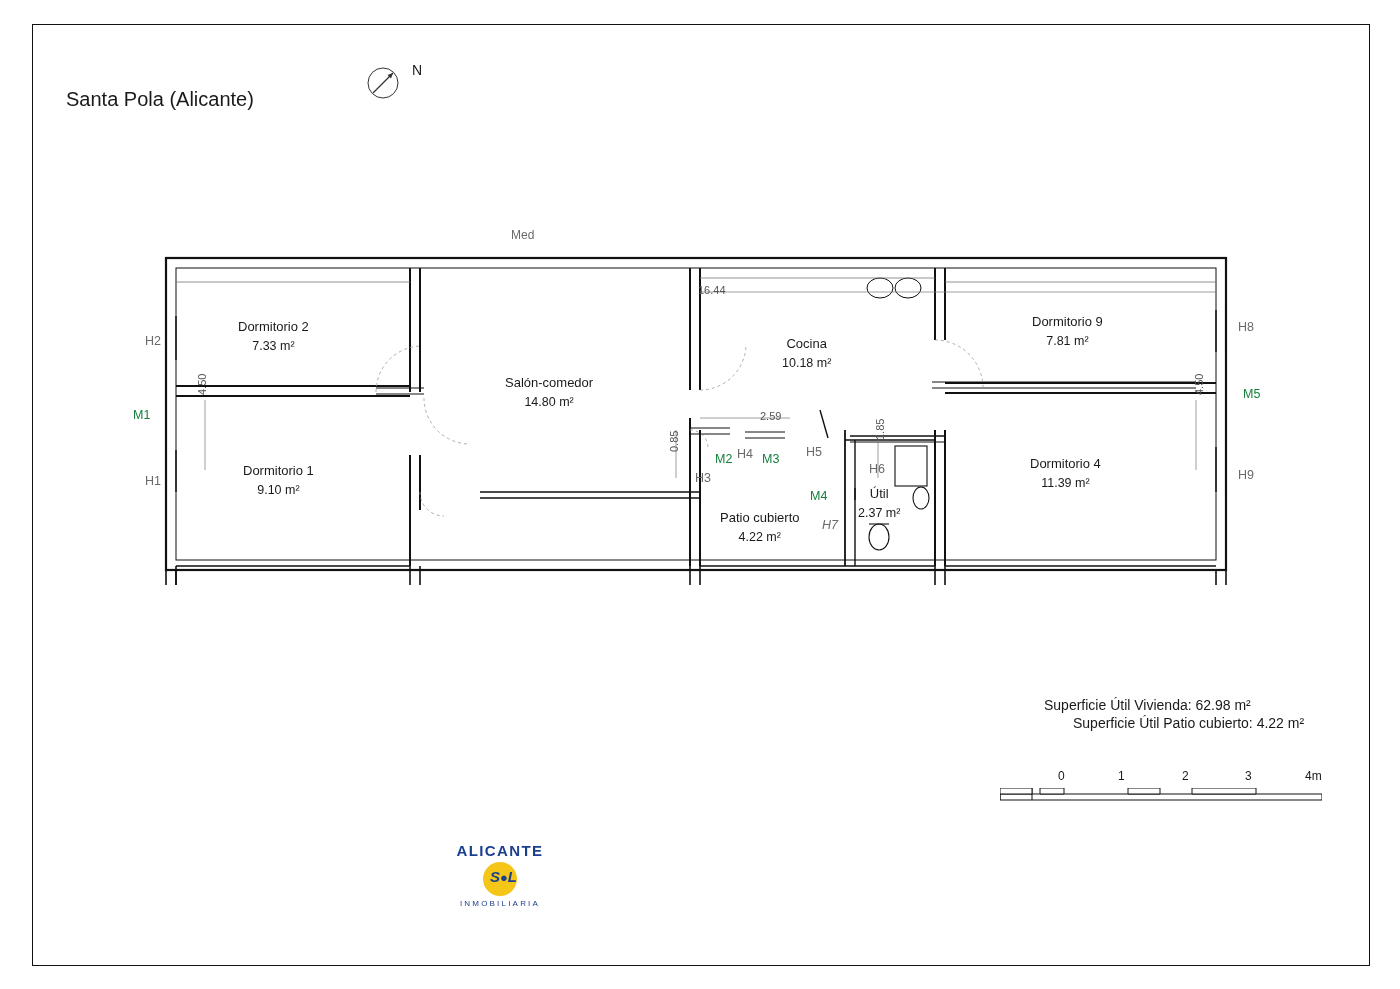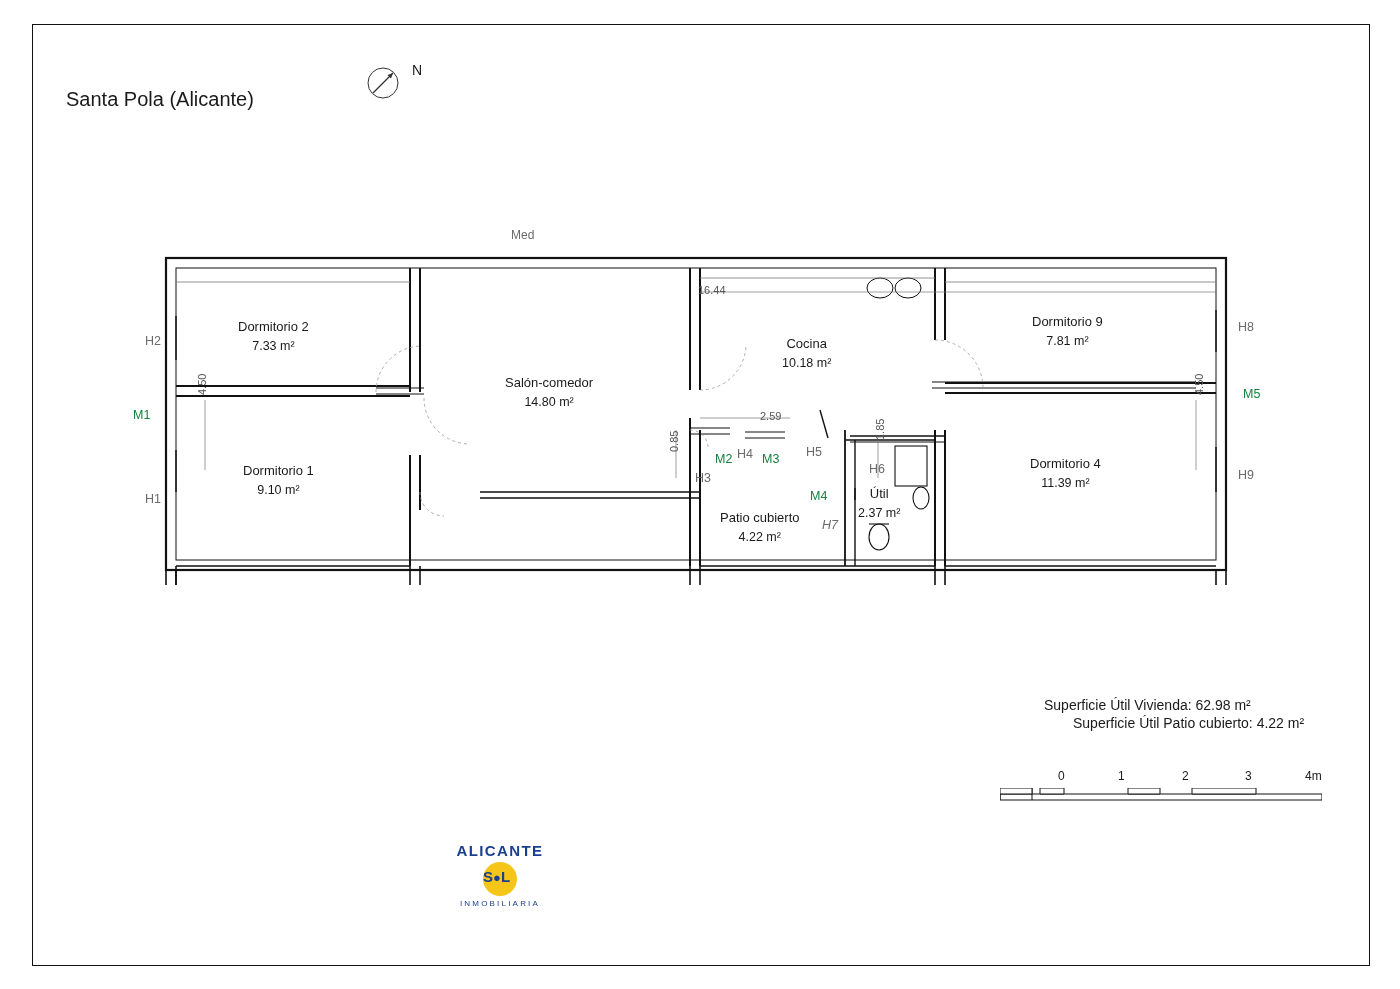--- a/index.html
+++ b/index.html
@@ -21,21 +21,21 @@
   .summary1{left:1044px;top:697px;font-size:14px;}
   .summary2{left:1073px;top:715px;font-size:14px;}
   .disclaimer{left:554px;top:873px;font-size:14px;}
   .scalebar{position:absolute;left:1000px;top:788px;width:322px;height:16px;}
   .scalenums{position:absolute;left:1000px;top:769px;width:330px;height:14px;}
   .scalenums span{position:absolute;font-size:12px;}
   .logo{position:absolute;left:452px;top:842px;width:96px;height:82px;text-align:center;}
   .logo .alic{font-size:15px;font-weight:bold;letter-spacing:1.4px;color:#1b3f8f;}
   .logo .inmo{font-size:8px;letter-spacing:2.2px;color:#1b3f8f;margin-top:3px;}
   .logo .sun{width:34px;height:34px;border-radius:50%;background:#f5c518;margin:3px auto 0;position:relative;}
-  .logo .sun .sol{position:absolute;left:0;top:6px;width:34px;text-align:left;font-size:15px;font-weight:bold;color:#1b3f8f;}
+  .logo .sun .sol{position:absolute;left:0;top:6px;width:34px;text-align:right;font-size:15px;font-weight:bold;color:#1b3f8f;font-style:italic;}
   .plan{position:absolute;left:0;top:0;width:1400px;height:989px;pointer-events:none;}
 </style>
 </head>
 <body>
 
 <div id="sheet">
 
   <div class="frame"></div>
 
   <div class="t loc">Santa Pola (Alicante)</div>
@@ -179,21 +179,21 @@
   </div>
 
   <div class="t dim" style="left:698px;top:284px;">16.44</div>
   <div class="t dim" style="left:196px;top:395px;transform:rotate(-90deg);transform-origin:left top;">4.50</div>
   <div class="t dim" style="left:1193px;top:395px;transform:rotate(-90deg);transform-origin:left top;">4.50</div>
   <div class="t dim" style="left:760px;top:410px;">2.59</div>
   <div class="t dim" style="left:668px;top:452px;transform:rotate(-90deg);transform-origin:left top;">0.85</div>
   <div class="t dim" style="left:874px;top:440px;transform:rotate(-90deg);transform-origin:left top;">1.85</div>
 
   <div class="t code" style="left:145px;top:334px;">H2</div>
-  <div class="t code" style="left:145px;top:474px;margin-top:18px;">H1</div>
+  <div class="t code" style="left:145px;top:474px;">H1</div>
   <div class="t codeDark" style="left:133px;top:408px;">M1</div>
   <div class="t code" style="left:1238px;top:320px;">H8</div>
   <div class="t code" style="left:1238px;top:468px;">H9</div>
   <div class="t codeDark" style="left:1243px;top:387px;">M5</div>
   <div class="t codeDark" style="left:715px;top:452px;">M2</div>
   <div class="t codeDark" style="left:762px;top:452px;">M3</div>
   <div class="t code" style="left:737px;top:447px;">H4</div>
   <div class="t code" style="left:806px;top:445px;">H5</div>
   <div class="t code" style="left:831px;top:462px;margin-left:38px;">H6</div>
   <div class="t code" style="left:695px;top:471px;">H3</div>

